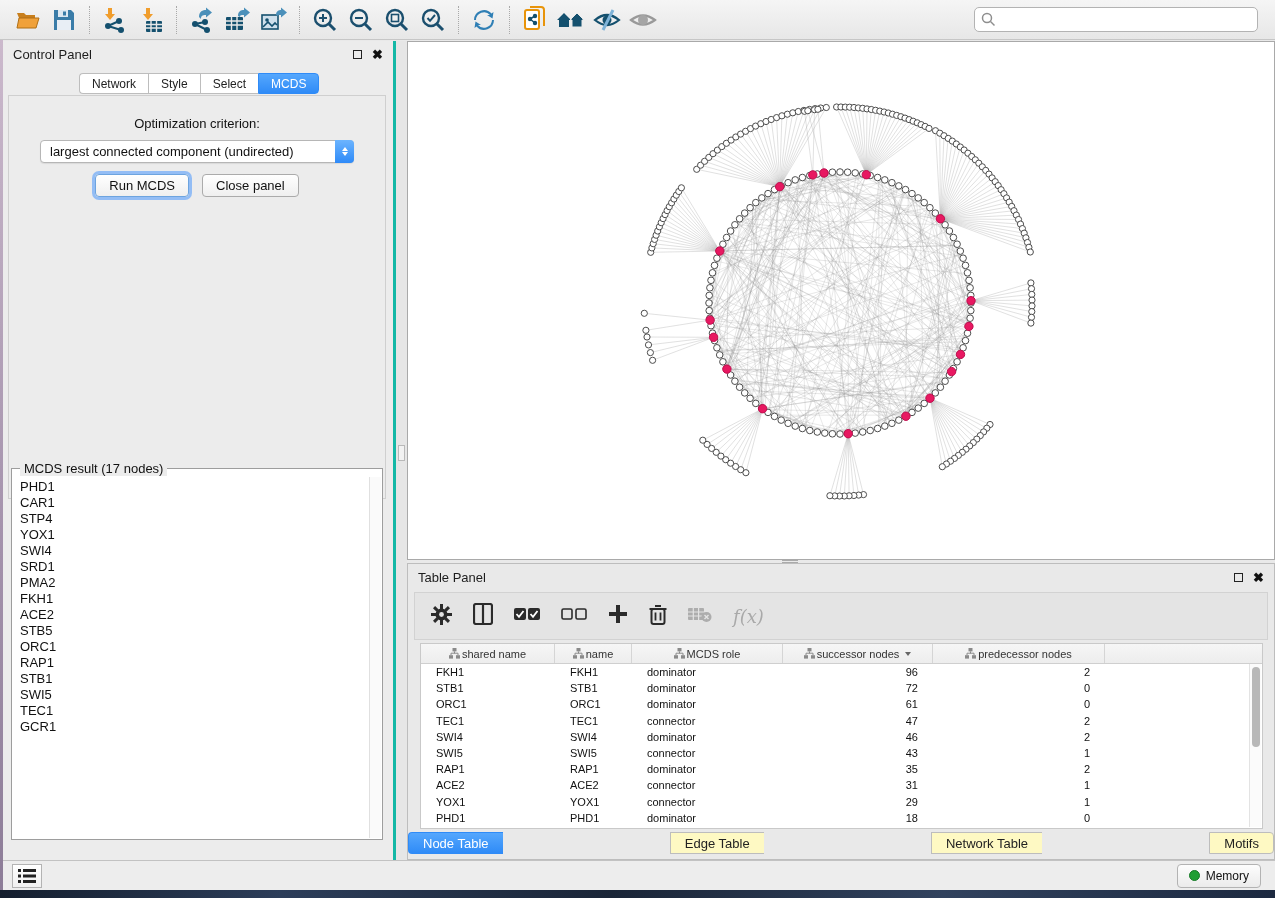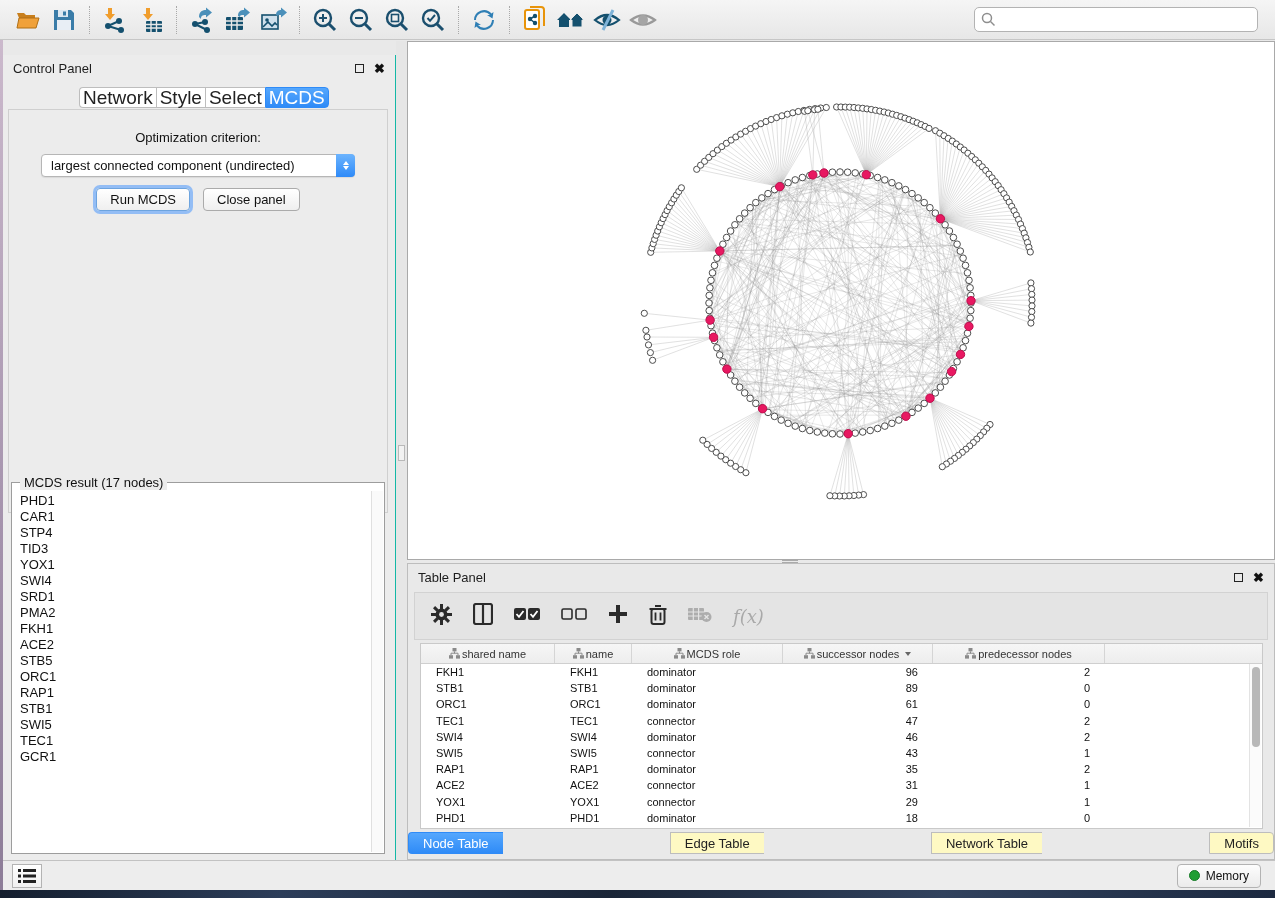--- a/index.html
+++ b/index.html
@@ -17,29 +17,29 @@
     background:linear-gradient(#f5f5f5,#e7e7e7); border-bottom:1px solid #c6c6c6;
     display:flex; align-items:center; padding-left:10px; }
   .tb-btn { width:36px; height:34px; display:flex; align-items:center; justify-content:center; border-radius:4px; }
   .tb-sep { width:0; height:28px; border-left:1px dotted #a9a9a9; margin:0 7px; }
   .search-wrap { margin-left:auto; margin-right:17px; position:relative; }
   .search-input { width:284px; height:25px; border:1px solid #b3b3b3; border-radius:5px;
     background:#fff; padding:0 8px 0 26px; font-size:13px; color:#333; outline:none; }
   .search-glass { position:absolute; left:7px; top:5px; }
 
   
-  .control-panel { position:absolute; left:3px; top:55px; width:393px; height:819px;
-    background:#ececec; border-right:1px solid #14b8a6; }
+  .control-panel { position:absolute; left:3px; top:41px; width:393px; height:819px;
+    background:#ececec; border-right:3px solid #14b8a6; }
   .panel-header { height:27px; display:flex; align-items:center; padding:0 10px; }
   .panel-title { font-size:13px; color:#1d1d1d; }
   .panel-header .spacer { flex:1; }
   .win-float { width:9px; height:9px; border:1.5px solid #222; margin-right:10px; }
   .win-close { font-size:13px; font-weight:bold; color:#111; line-height:1; }
   .cp-tabs { position:absolute; left:76px; top:32px; display:flex; }
-  .cp-tab { height:21px; padding:2px 3px; font-size:19px; color:#222; background:#fff;
+  .cp-tab { height:21px; padding:2px 12px; font-size:12px; color:#222; background:#fff;
     border:1px solid #bdbdbd; border-right:none; display:flex; align-items:center; }
   .cp-tab:first-child { border-radius:4px 0 0 4px; }
   .cp-tab:last-child { border-radius:0 4px 4px 0; border-right:1px solid #bdbdbd; }
   .cp-tab.active { background:linear-gradient(#55a7fd,#2f8bf7); color:#fff; border-color:#2f8bf7; }
   .cp-content { position:absolute; left:5px; right:7px; top:54px; height:404px;
     border:1px solid #cfcfcf; background:#ececec; }
   .opt-label { text-align:center; margin-top:20px; font-size:13px; color:#111; }
   .dropdown { width:314px; height:23px; margin:9px auto 0 auto; background:#fff;
     border:1px solid #b6b6b6; border-radius:4px; display:flex; align-items:center; position:relative;
     box-shadow:0 1px 1px rgba(0,0,0,.08); }
@@ -297,21 +297,20 @@
         <button class="push-btn focus-ring">Run MCDS</button>
         <button class="push-btn">Close panel</button>
       </div>
     </div>
     <div class="mcds-box">
       <span class="mcds-legend">MCDS result (17 nodes)</span>
       <div class="mcds-list" id="mcds-list">
           <div class="mcds-item">PHD1</div>
           <div class="mcds-item">CAR1</div>
           <div class="mcds-item">STP4</div>
-          <div class="mcds-item">TID3</div>
           <div class="mcds-item">YOX1</div>
           <div class="mcds-item">SWI4</div>
           <div class="mcds-item">SRD1</div>
           <div class="mcds-item">PMA2</div>
           <div class="mcds-item">FKH1</div>
           <div class="mcds-item">ACE2</div>
           <div class="mcds-item">STB5</div>
           <div class="mcds-item">ORC1</div>
           <div class="mcds-item">RAP1</div>
           <div class="mcds-item">STB1</div>
@@ -1194,21 +1193,21 @@
             <div class="tbl-cell" style="width: 134px;">FKH1</div>
             <div class="tbl-cell" style="width: 77px;">FKH1</div>
             <div class="tbl-cell" style="width: 151px;">dominator</div>
             <div class="tbl-cell num" style="width: 150px;">96</div>
             <div class="tbl-cell num" style="width: 172px;">2</div>
           </div>
           <div class="tbl-row">
             <div class="tbl-cell" style="width: 134px;">STB1</div>
             <div class="tbl-cell" style="width: 77px;">STB1</div>
             <div class="tbl-cell" style="width: 151px;">dominator</div>
-            <div class="tbl-cell num" style="width: 150px;">89</div>
+            <div class="tbl-cell num" style="width: 150px;">72</div>
             <div class="tbl-cell num" style="width: 172px;">0</div>
           </div>
           <div class="tbl-row">
             <div class="tbl-cell" style="width: 134px;">ORC1</div>
             <div class="tbl-cell" style="width: 77px;">ORC1</div>
             <div class="tbl-cell" style="width: 151px;">dominator</div>
             <div class="tbl-cell num" style="width: 150px;">61</div>
             <div class="tbl-cell num" style="width: 172px;">0</div>
           </div>
           <div class="tbl-row">

